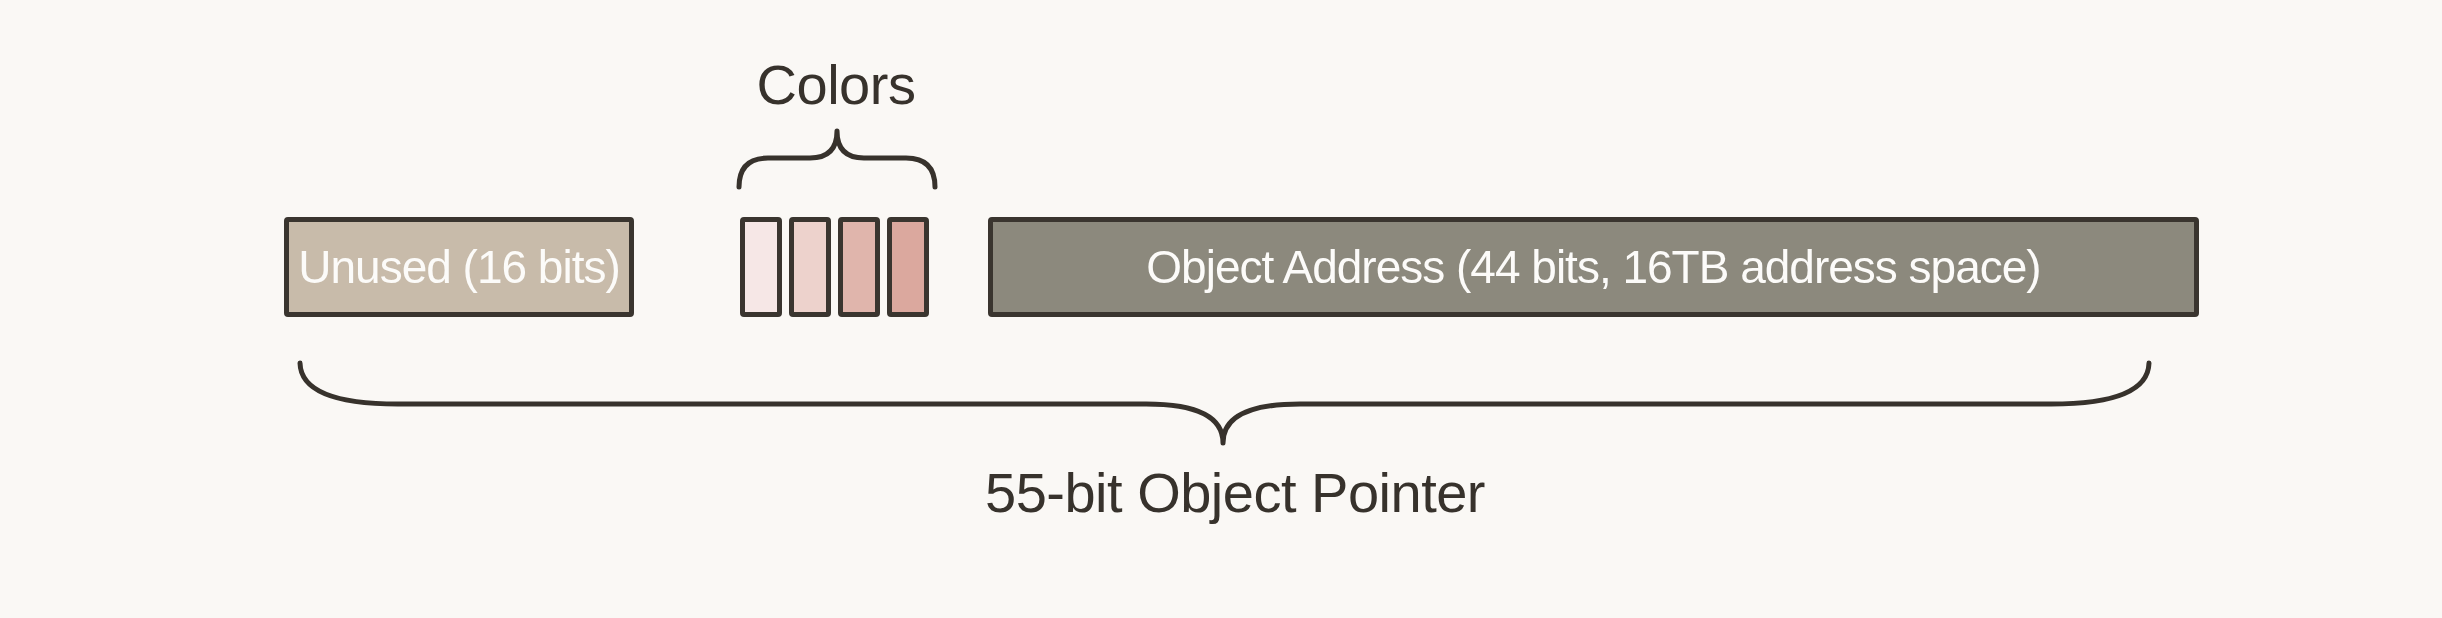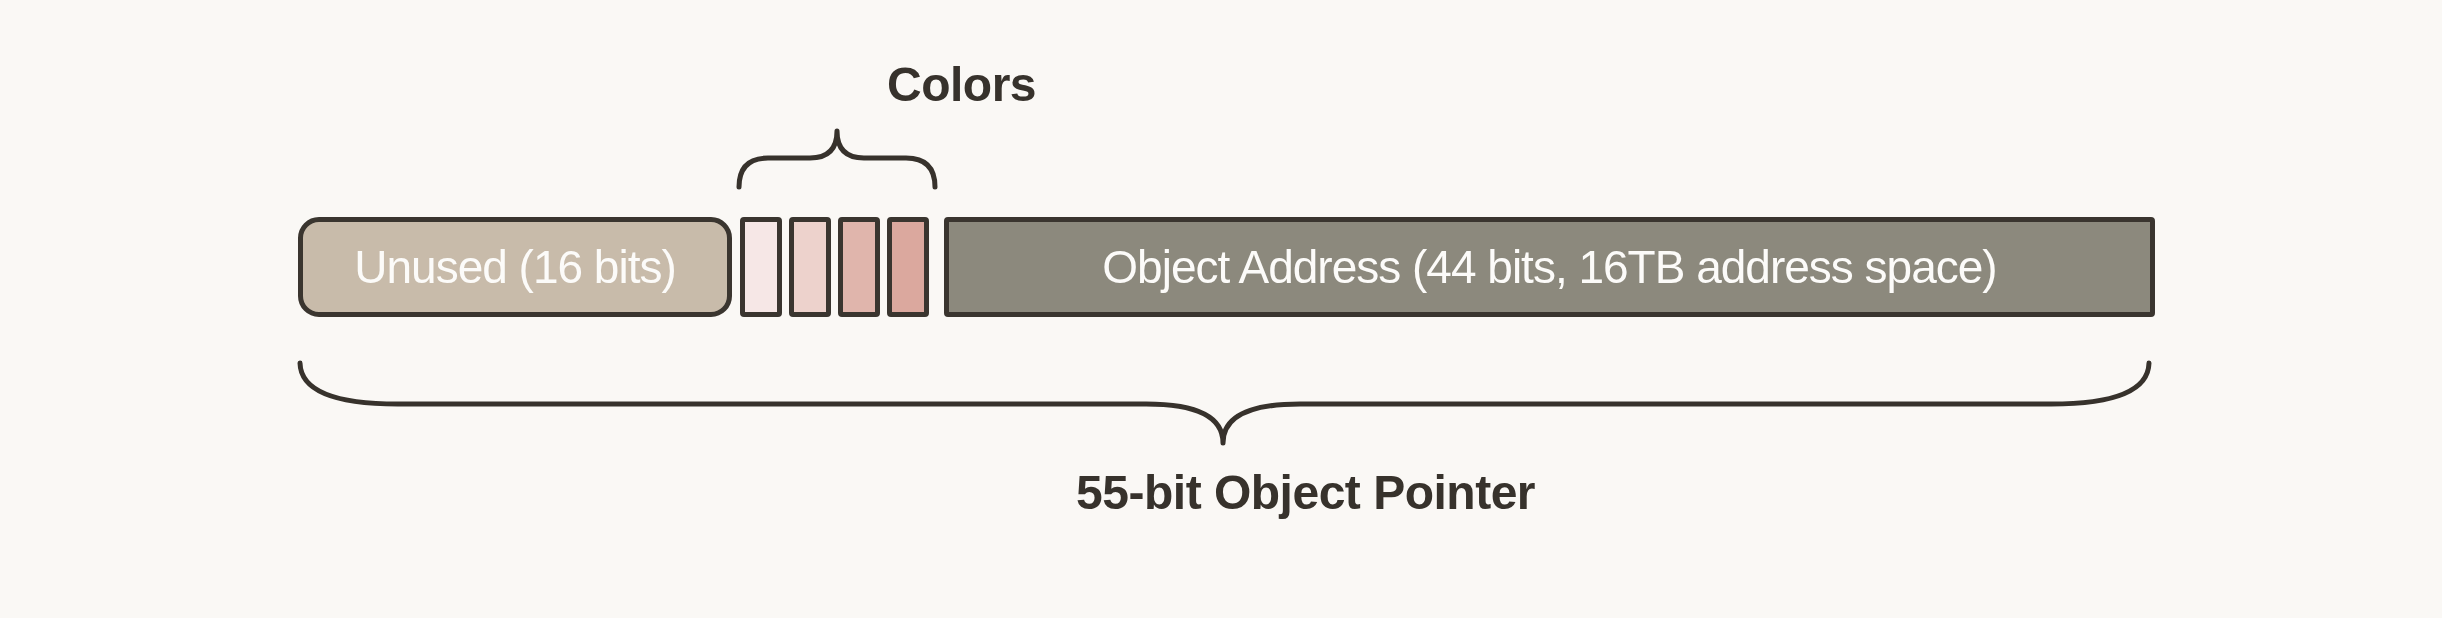--- a/index.html
+++ b/index.html
@@ -23,26 +23,25 @@
     pointer-events: none;
   }
   .brace {
     fill: none;
     stroke-width: 5;
     stroke-linecap: round;
     stroke-linejoin: round;
   }
   .diagram-label {
     position: absolute;
-    font-size: 48px;
+    font-size: 56px;
     letter-spacing: -0.5px;
     line-height: 54px;
-    text-align: right;
+    text-align: center;
     white-space: nowrap;
-    font-weight: bold;
   }
   .colors-label {
     left: 636px;
     top: 58px;
     width: 400px;
   }
   .pointer-label {
     left: 935px;
     top: 466px;
     width: 600px;
@@ -56,26 +55,26 @@
     border-radius: 4px;
     display: flex;
     align-items: center;
     justify-content: center;
   }
   .field-box .field-label {
     font-size: 46px;
     letter-spacing: -1px;
     white-space: nowrap;
   }
-  .unused-box   { left: 298px; width: 434px; border-radius: 21px; }
+  .unused-box   { left: 284px; width: 350px; }
   .bit-1        { left: 740px; width: 42px; }
   .bit-2        { left: 789px; width: 42px; }
   .bit-3        { left: 838px; width: 42px; }
   .bit-4        { left: 887px; width: 42px; }
-  .object-box   { left: 944px; width: 1211px; }
+  .object-box   { left: 988px; width: 1211px; }
 </style>
 </head>
 <body>
 
 <div class="canvas" style="background-color: rgb(250, 248, 245);">
 
   <div class="diagram-label colors-label" style="color: rgb(55, 50, 44);">Colors</div>
 
   <svg class="overlay" viewBox="0 0 2442 618">
     <path class="brace" d="M 739 187 Q 739 158 768 158 L 810 158 Q 837 158 837 131 Q 837 158 864 158 L 906 158 Q 935 158 935 187" style="stroke: rgb(55, 50, 44);"></path>

